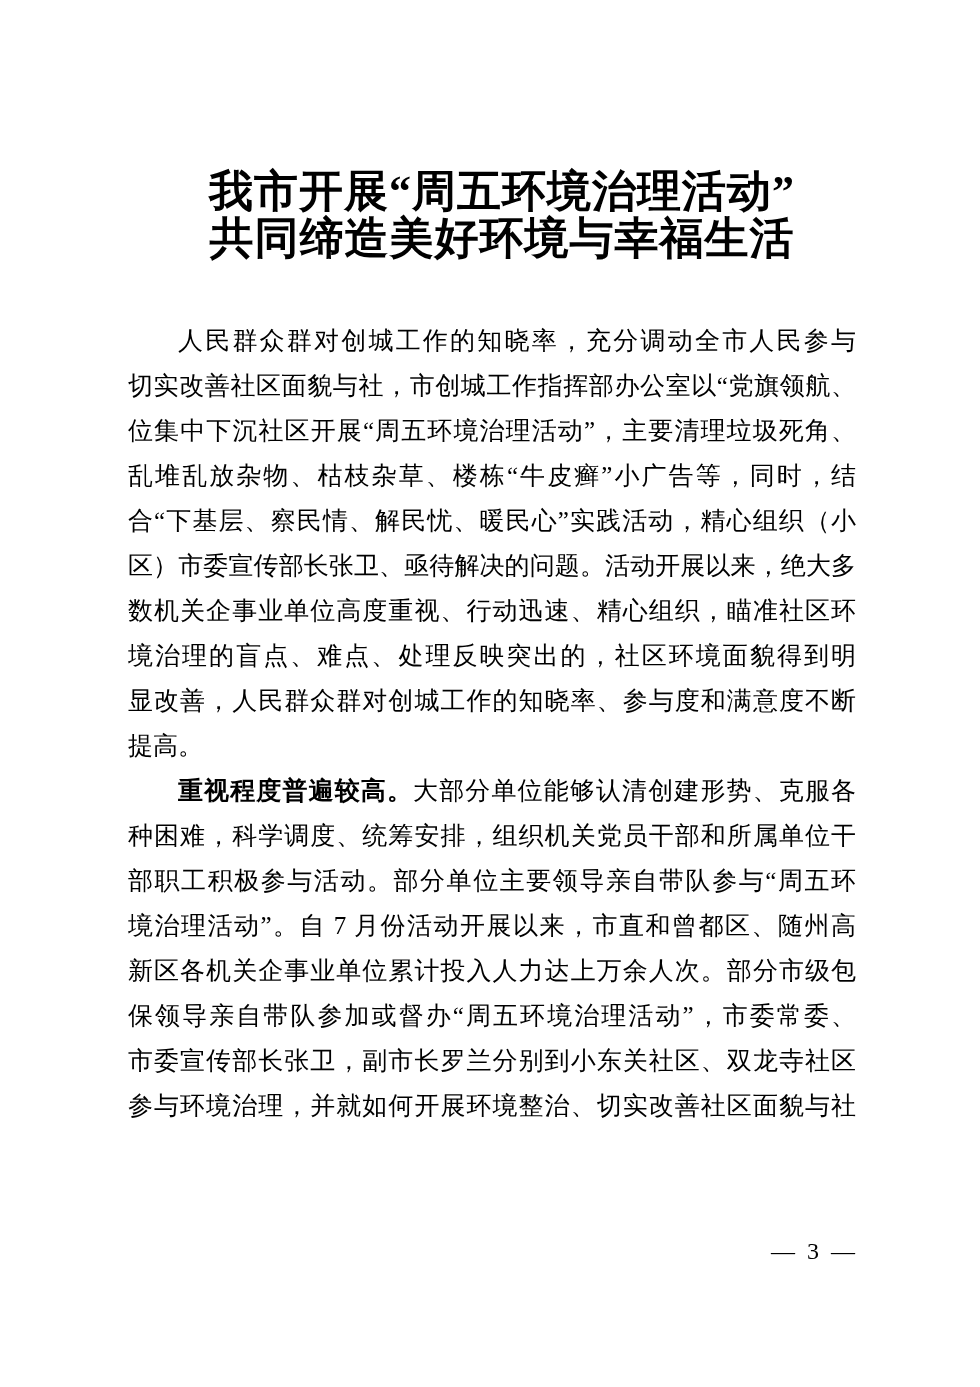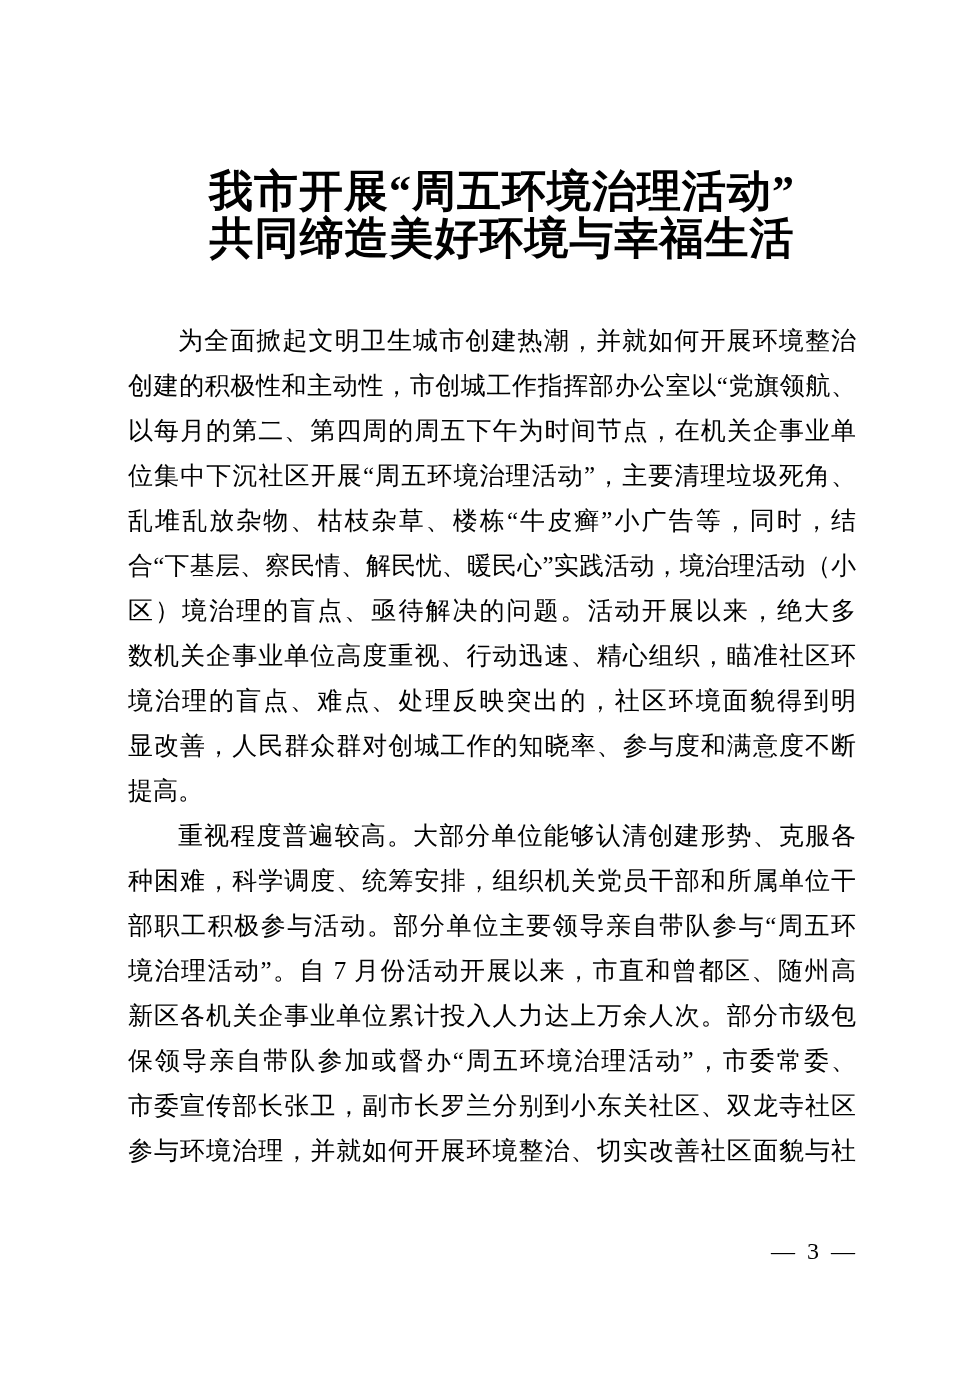--- a/index.html
+++ b/index.html
@@ -37,21 +37,21 @@
   .line {
     height: 45px;
     overflow: hidden;
     text-align: justify;
     text-align-last: justify;
     white-space: normal;
   }
   .line.first { padding-left: 50px; }
   .line.no-fill { text-align-last: left; }
   .bold-lead {
-    font-weight: normal;
+    font-weight: bold;
     font-family: "Liberation Sans", sans-serif;
   }
   .page-number {
     position: absolute;
     top: 1238px;
     right: 122px;
     font-size: 24px;
     letter-spacing: 3px;
     text-align: right;
   }
@@ -61,27 +61,26 @@
 
 <div class="page">
 
   <div class="title-block">
     <div>我市开展“周五环境治理活动”</div>
     <div>共同缔造美好环境与幸福生活</div>
   </div>
 
   <div class="body-block">
       <div class="paragraph">
-        <div class="line first">为全面掀起文明卫生城市创建热潮，并就如何开展环境整治</div>
-        <div class="line">创建的积极性和主动性，市创城工作指挥部办公室以“党旗领航、</div>
-        <div class="line">以每月的第二、第四周的周五下午为时间节点，在机关企事业单</div>
+        <div class="line first">人民群众群对创城工作的知晓率，充分调动全市人民参与</div>
+        <div class="line">切实改善社区面貌与社，市创城工作指挥部办公室以“党旗领航、</div>
         <div class="line">位集中下沉社区开展“周五环境治理活动”，主要清理垃圾死角、</div>
         <div class="line">乱堆乱放杂物、枯枝杂草、楼栋“牛皮癣”小广告等，同时，结</div>
-        <div class="line">合“下基层、察民情、解民忧、暖民心”实践活动，境治理活动（小</div>
-        <div class="line">区）境治理的盲点、亟待解决的问题。活动开展以来，绝大多</div>
+        <div class="line">合“下基层、察民情、解民忧、暖民心”实践活动，精心组织（小</div>
+        <div class="line">区）市委宣传部长张卫、亟待解决的问题。活动开展以来，绝大多</div>
         <div class="line">数机关企事业单位高度重视、行动迅速、精心组织，瞄准社区环</div>
         <div class="line">境治理的盲点、难点、处理反映突出的，社区环境面貌得到明</div>
         <div class="line">显改善，人民群众群对创城工作的知晓率、参与度和满意度不断</div>
         <div class="line no-fill">提高。</div>
       </div>
       <div class="paragraph">
         <div class="line first"><b class="bold-lead">重视程度普遍较高。</b>大部分单位能够认清创建形势、克服各</div>
         <div class="line">种困难，科学调度、统筹安排，组织机关党员干部和所属单位干</div>
         <div class="line">部职工积极参与活动。部分单位主要领导亲自带队参与“周五环</div>
         <div class="line">境治理活动”。自 7 月份活动开展以来，市直和曾都区、随州高</div>

